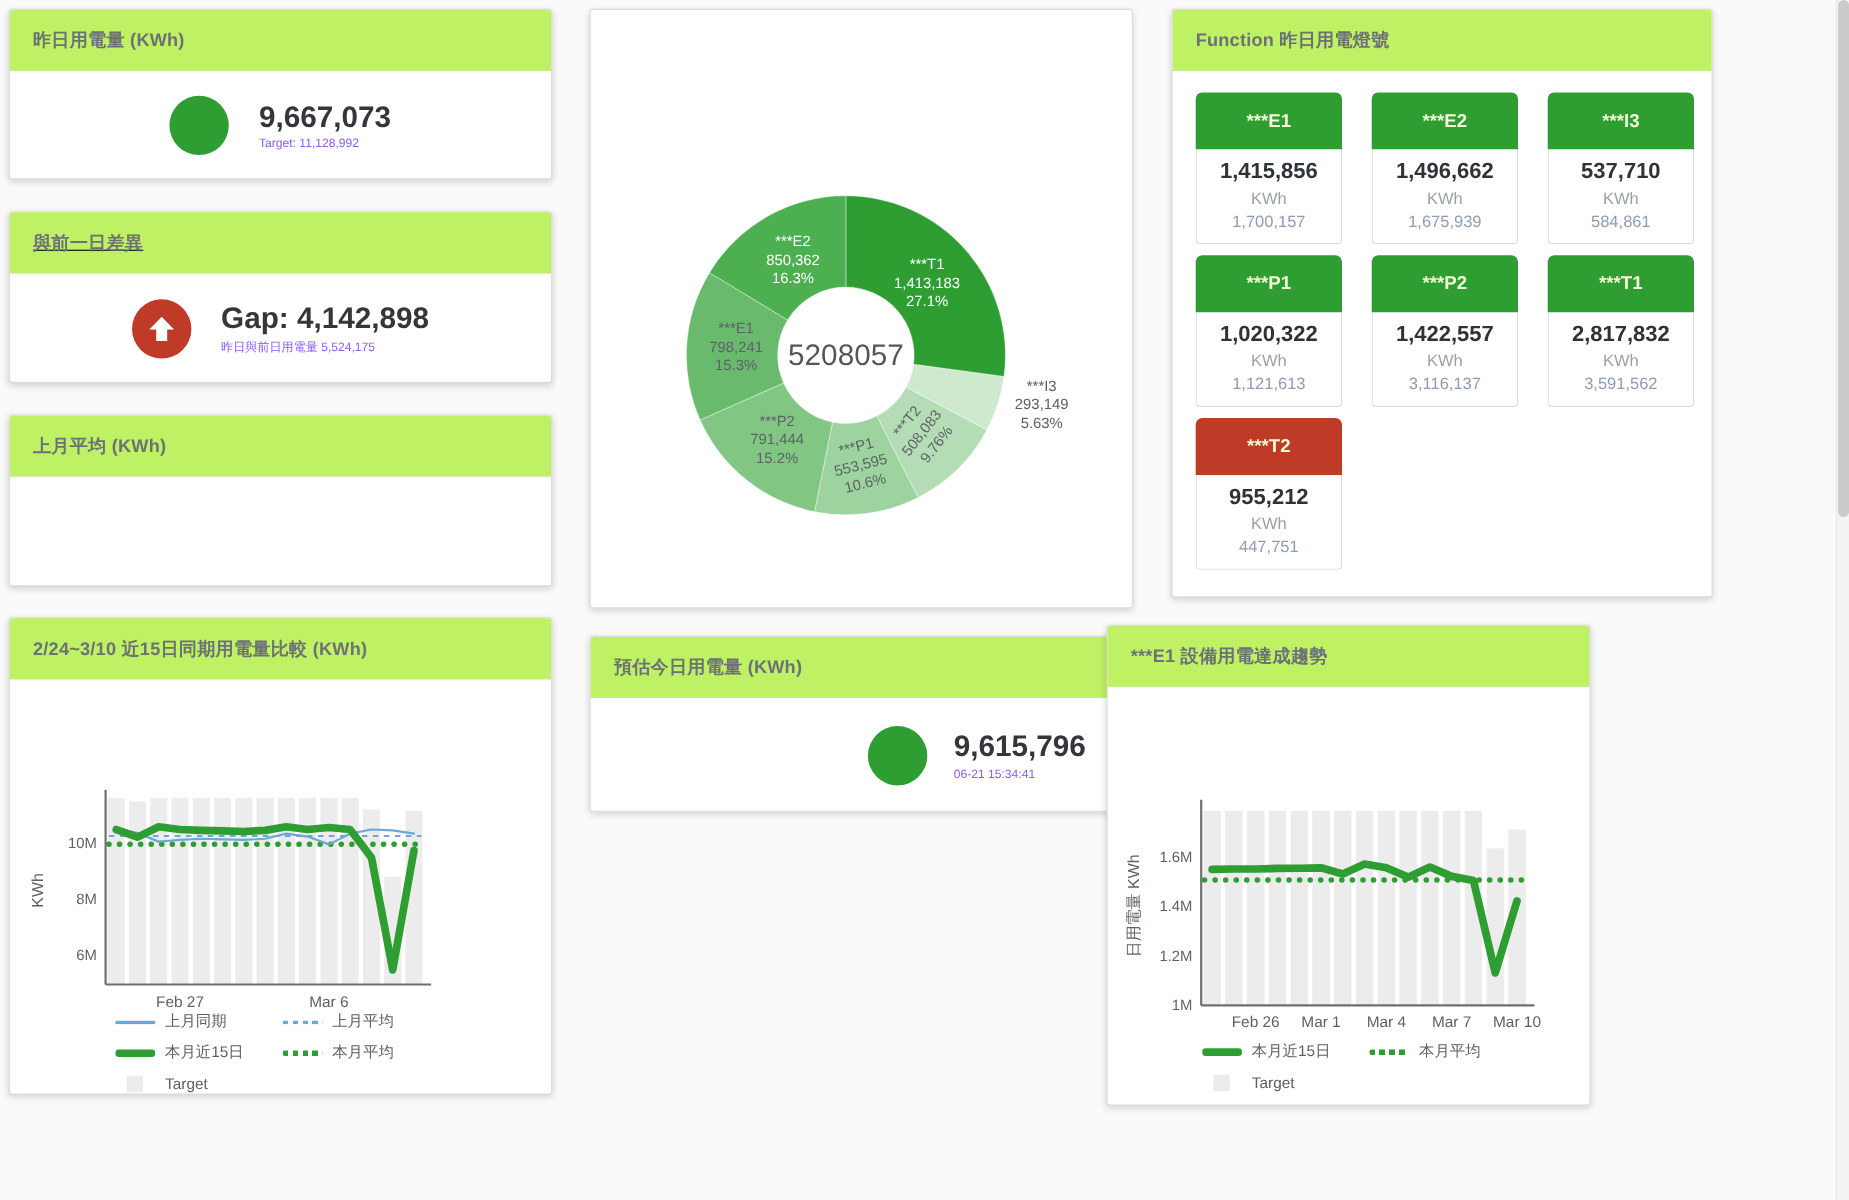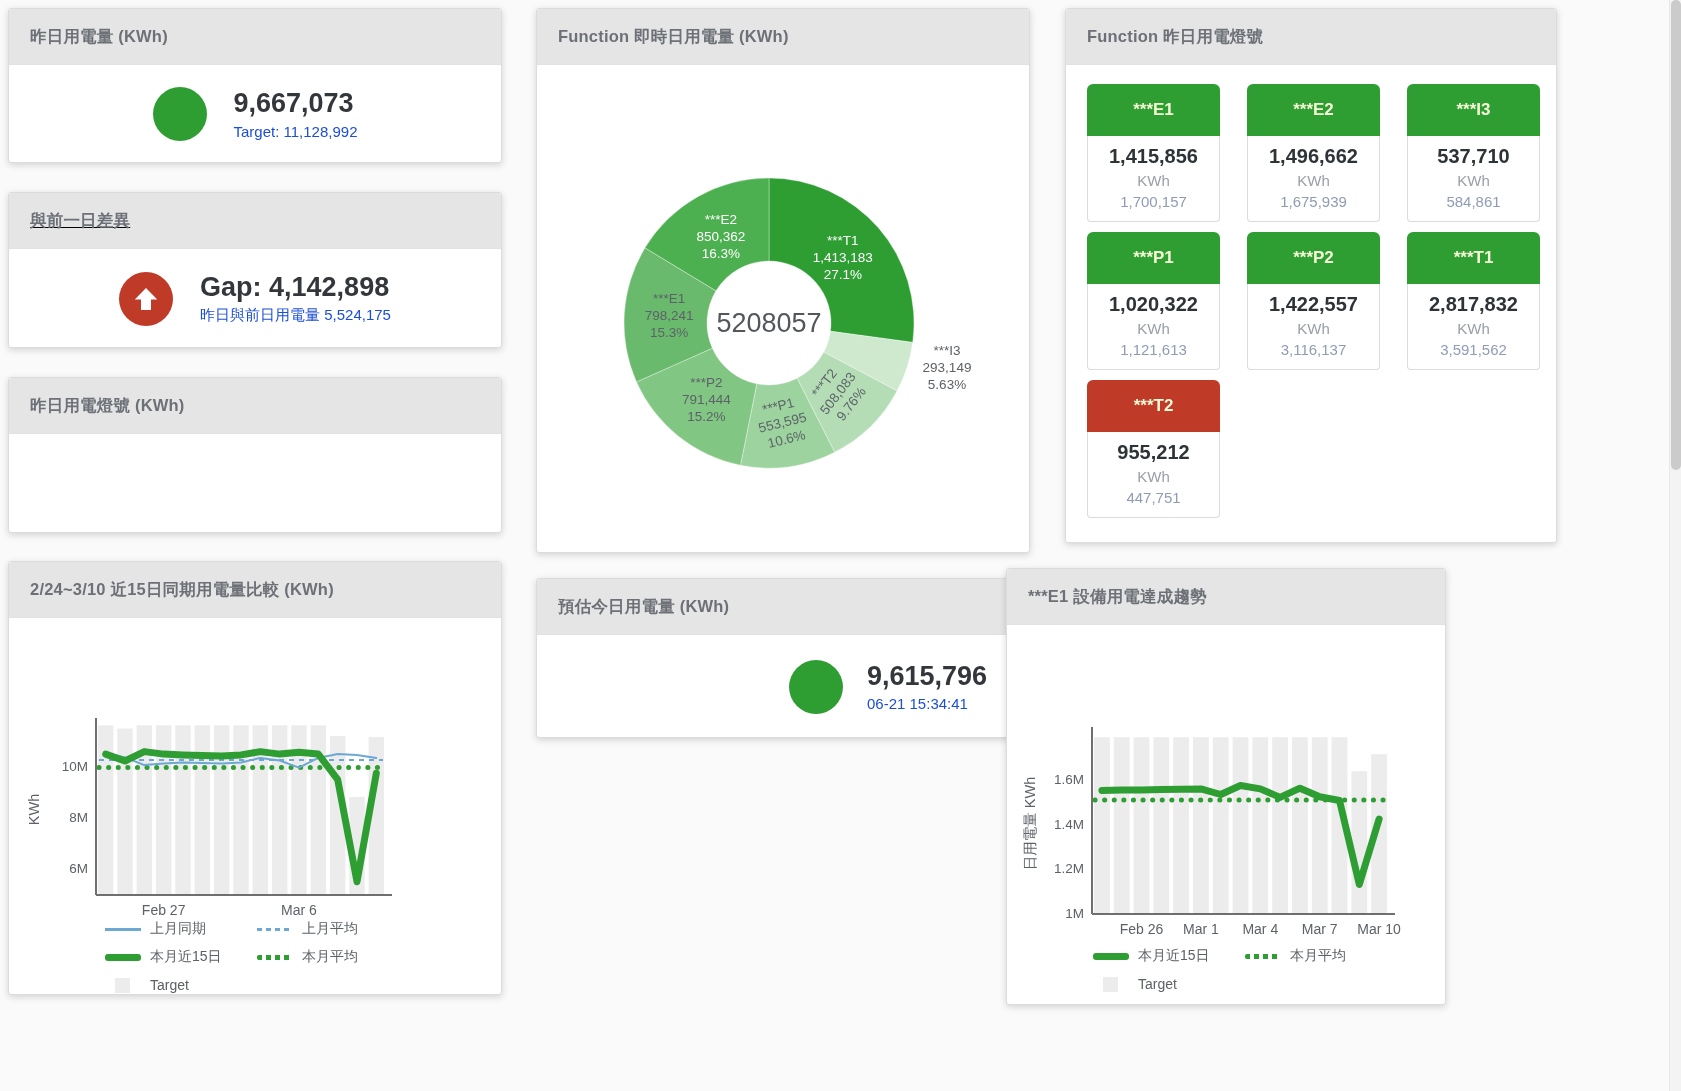--- a/index.html
+++ b/index.html
@@ -1,24 +1,24 @@
 <!DOCTYPE html>
 <html><head>
 <meta charset="utf-8">
 <style>
   html,body{margin:0;padding:0;background:#fafafa;font-family:"Liberation Sans","DejaVu Sans",sans-serif;}
   .canvas{position:relative;width:1681px;height:1091px;background:#fafafa;overflow:hidden;}
   .card{position:absolute;background:#fff;border:1px solid #dcdcdc;border-radius:3px;box-shadow:0 2px 7px rgba(0,0,0,.16);box-sizing:border-box;}
-  .card-header{height:56px;background:#e5e5e5;border-bottom:1px solid #e2e2e2;border-radius:3px 3px 0 0;display:flex;align-items:center;padding:0 21px;box-sizing:border-box;}
+  .card-header{height:56px;background:#bef264;border-bottom:1px solid #e2e2e2;border-radius:3px 3px 0 0;display:flex;align-items:center;padding:0 21px;box-sizing:border-box;}
   .card-title{margin:0;font-size:16.5px;font-weight:700;color:#6d7177;letter-spacing:.2px;white-space:nowrap;}
   
   .stat-body{position:absolute;top:57px;left:0;right:0;bottom:0;display:flex;align-items:center;justify-content:center;gap:27px;}
   .stat-icon{width:54px;height:54px;border-radius:50%;flex:0 0 auto;display:flex;align-items:center;justify-content:center;}
   .stat-value{font-size:27px;font-weight:700;color:#33373c;line-height:1.15;}
-  .stat-sub{font-size:15px;color:#1d4ed8;margin-top:3px;}
+  .stat-sub{font-size:11px;color:#8b5cf6;margin-top:3px;}
   #card-yesterday{left:8px;top:8px;width:494px;height:155px;}
   #card-daygap{left:8px;top:192px;width:494px;height:156px;text-decoration:underline;}
   #card-month{left:8px;top:377px;width:494px;height:156px;}
   #card-compare{left:8px;top:561px;width:494px;height:434px;}
   #card-donut{left:536px;top:8px;width:494px;height:545px;}
   #card-today{left:536px;top:578px;width:494px;height:160px;}
   #card-led{left:1065px;top:8px;width:492px;height:535px;}
   #card-trend{left:1006px;top:568px;width:440px;height:437px;}
   #card-today .stat-body{justify-content:flex-start;padding-left:252px;gap:24px;}
   
@@ -76,21 +76,21 @@
         </span>
       <div class="stat-text">
         <div class="stat-value">Gap: 4,142,898</div>
         <div class="stat-sub">昨日與前日用電量 5,524,175</div>
       </div>
     </div>
   </section>
 
   <section class="card" id="card-month">
     <header class="card-header">
-      <h2 class="card-title">昨日用電燈號 (KWh)</h2>
+      <h2 class="card-title">上月平均 (KWh)</h2>
     </header>
   </section>
 
   <section class="card" id="card-compare">
     <header class="card-header">
       <h2 class="card-title">2/24~3/10 近15日同期用電量比較 (KWh)</h2>
     </header>
     <svg id="compare-svg" class="chart-svg" width="492" height="300">
         <rect x="88.93333333333334" y="106.2761194029851" width="15.466666666666667" height="169.7238805970149" fill="#ececec"></rect>
         <rect x="108.26666666666667" y="109.5940298507463" width="15.466666666666667" height="166.4059701492537" fill="#ececec"></rect>
@@ -144,23 +144,20 @@
         <div class="legend-row">
           <div class="legend-item">
             <span class="sw sw-box" style="background: rgb(236, 236, 236);"></span>
             <span class="legend-label">Target</span>
           </div>
         </div>
       </div>
   </section>
 
   <section class="card" id="card-donut">
-    <header class="card-header">
-      <h2 class="card-title">Function 即時日用電量 (KWh)</h2>
-    </header>
     <svg id="donut-svg" class="chart-svg" width="492" height="487">
         <path d="M232 112 A145 145 0 0 1 375.69785112736906 276.388851987069 L293.44321910273715 265.2904056772295 A62 62 0 0 0 232 195 Z" fill="#2e9e33" stroke="#ffffff" stroke-opacity="0.35" stroke-width="1"></path>
         <path d="M375.69785112736906 276.388851987069 A145 145 0 0 1 360.0892178087187 324.9569884644002 L286.76918278717625 286.0574709296056 A62 62 0 0 0 293.44321910273715 265.2904056772295 Z" fill="#cfe9cf" stroke="#ffffff" stroke-opacity="0.35" stroke-width="1"></path>
         <path d="M360.0892178087187 324.9569884644002 A145 145 0 0 1 297.67414675468757 386.2745390556229 L260.08135930200433 312.2760098030939 A62 62 0 0 0 286.76918278717625 286.0574709296056 Z" fill="#b4ddb5" stroke="#ffffff" stroke-opacity="0.35" stroke-width="1"></path>
         <path d="M297.67414675468757 386.2745390556229 A145 145 0 0 1 203.50094937231958 399.17174161316626 L219.81419904195735 317.7906757242504 A62 62 0 0 0 260.08135930200433 312.2760098030939 Z" fill="#9cd39e" stroke="#ffffff" stroke-opacity="0.35" stroke-width="1"></path>
         <path d="M203.50094937231958 399.17174161316626 A145 145 0 0 1 99.49218324331841 315.8785062512433 L175.34148524886717 282.175637155704 A62 62 0 0 0 219.81419904195735 317.7906757242504 Z" fill="#82c684" stroke="#ffffff" stroke-opacity="0.35" stroke-width="1"></path>
         <path d="M99.49218324331841 315.8785062512433 A145 145 0 0 1 107.99822578839024 181.84309750679614 L178.97855171641515 224.86394514083696 A62 62 0 0 0 175.34148524886717 282.175637155704 Z" fill="#69ba6c" stroke="#ffffff" stroke-opacity="0.35" stroke-width="1"></path>
         <path d="M107.99822578839024 181.84309750679614 A145 145 0 0 1 231.99999999999997 112 L231.99999999999997 195 A62 62 0 0 0 178.97855171641515 224.86394514083696 Z" fill="#4caf50" stroke="#ffffff" stroke-opacity="0.35" stroke-width="1"></path>
         <text x="305.78418049503216" y="192.50275425511168" text-anchor="middle" fill="#ffffff" font-size="13.5"><tspan x="305.78418049503216" dy="-14">***T1</tspan><tspan x="305.78418049503216" dy="17">1,413,183</tspan><tspan x="305.78418049503216" dy="17">27.1%</tspan></text>
         <text x="410" y="303" text-anchor="middle" fill="#5d6268" font-size="13.5"><tspan x="410" dy="-14">***I3</tspan><tspan x="410" dy="17">293,149</tspan><tspan x="410" dy="17">5.63%</tspan></text>

